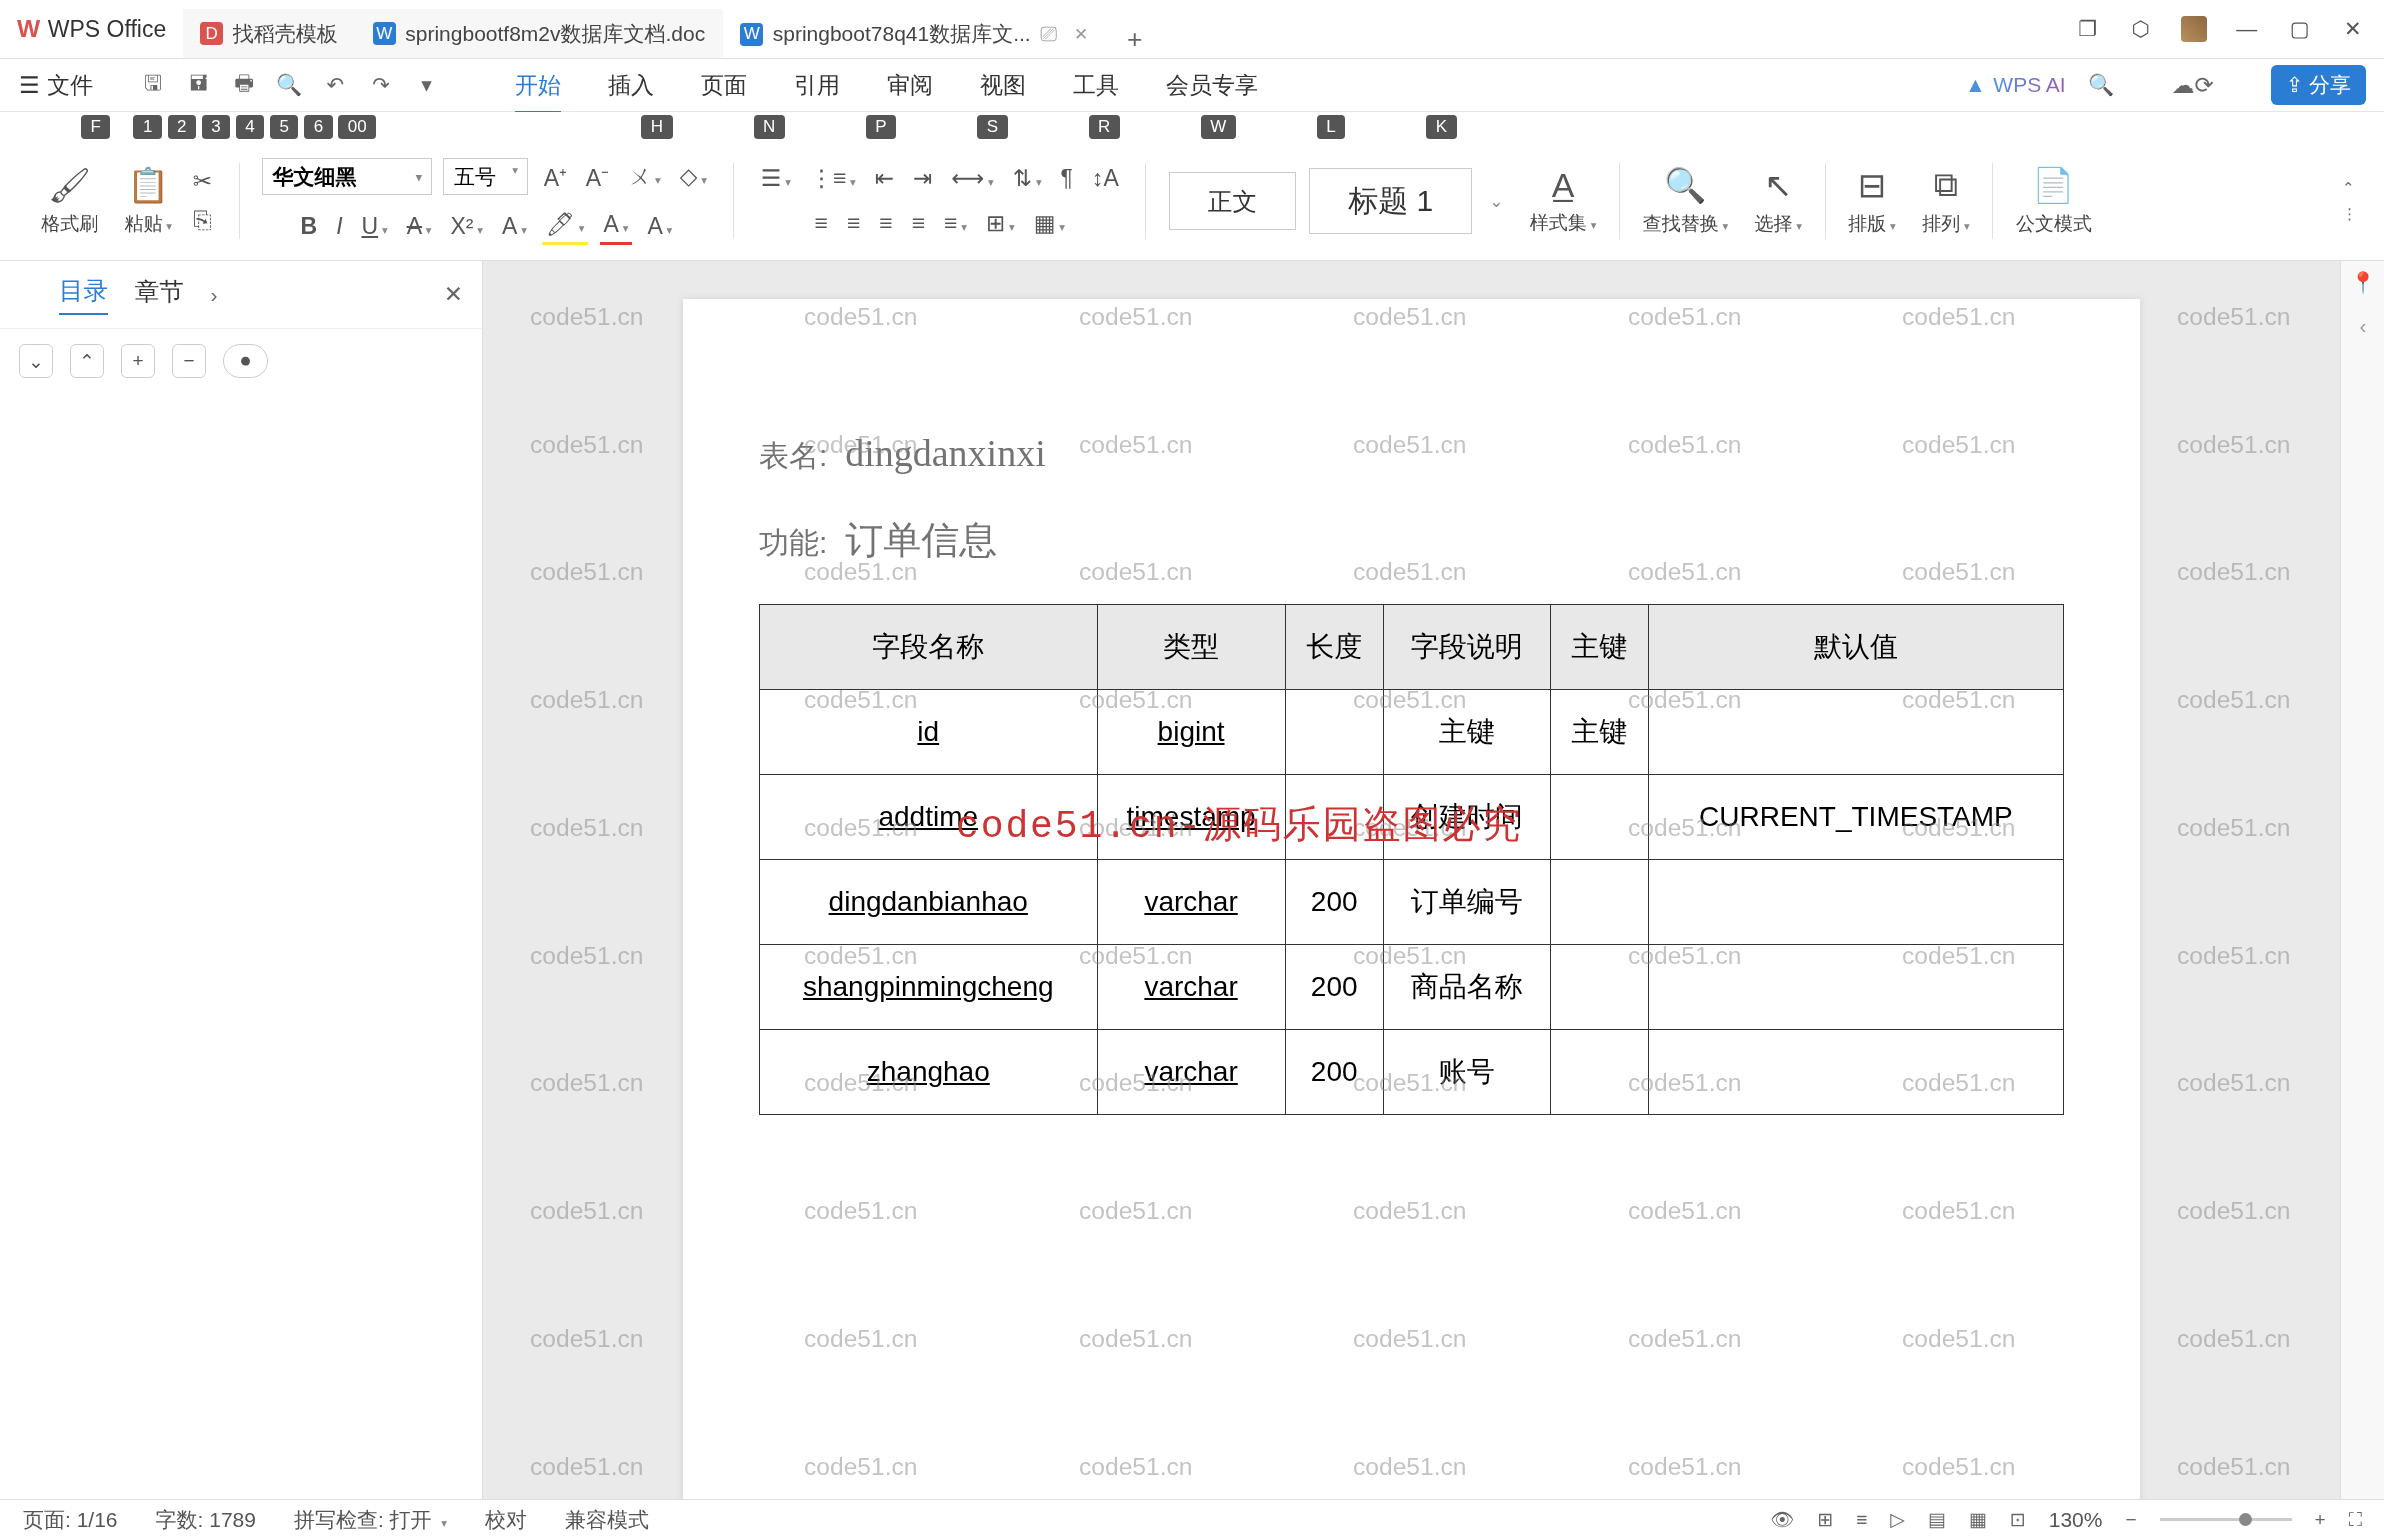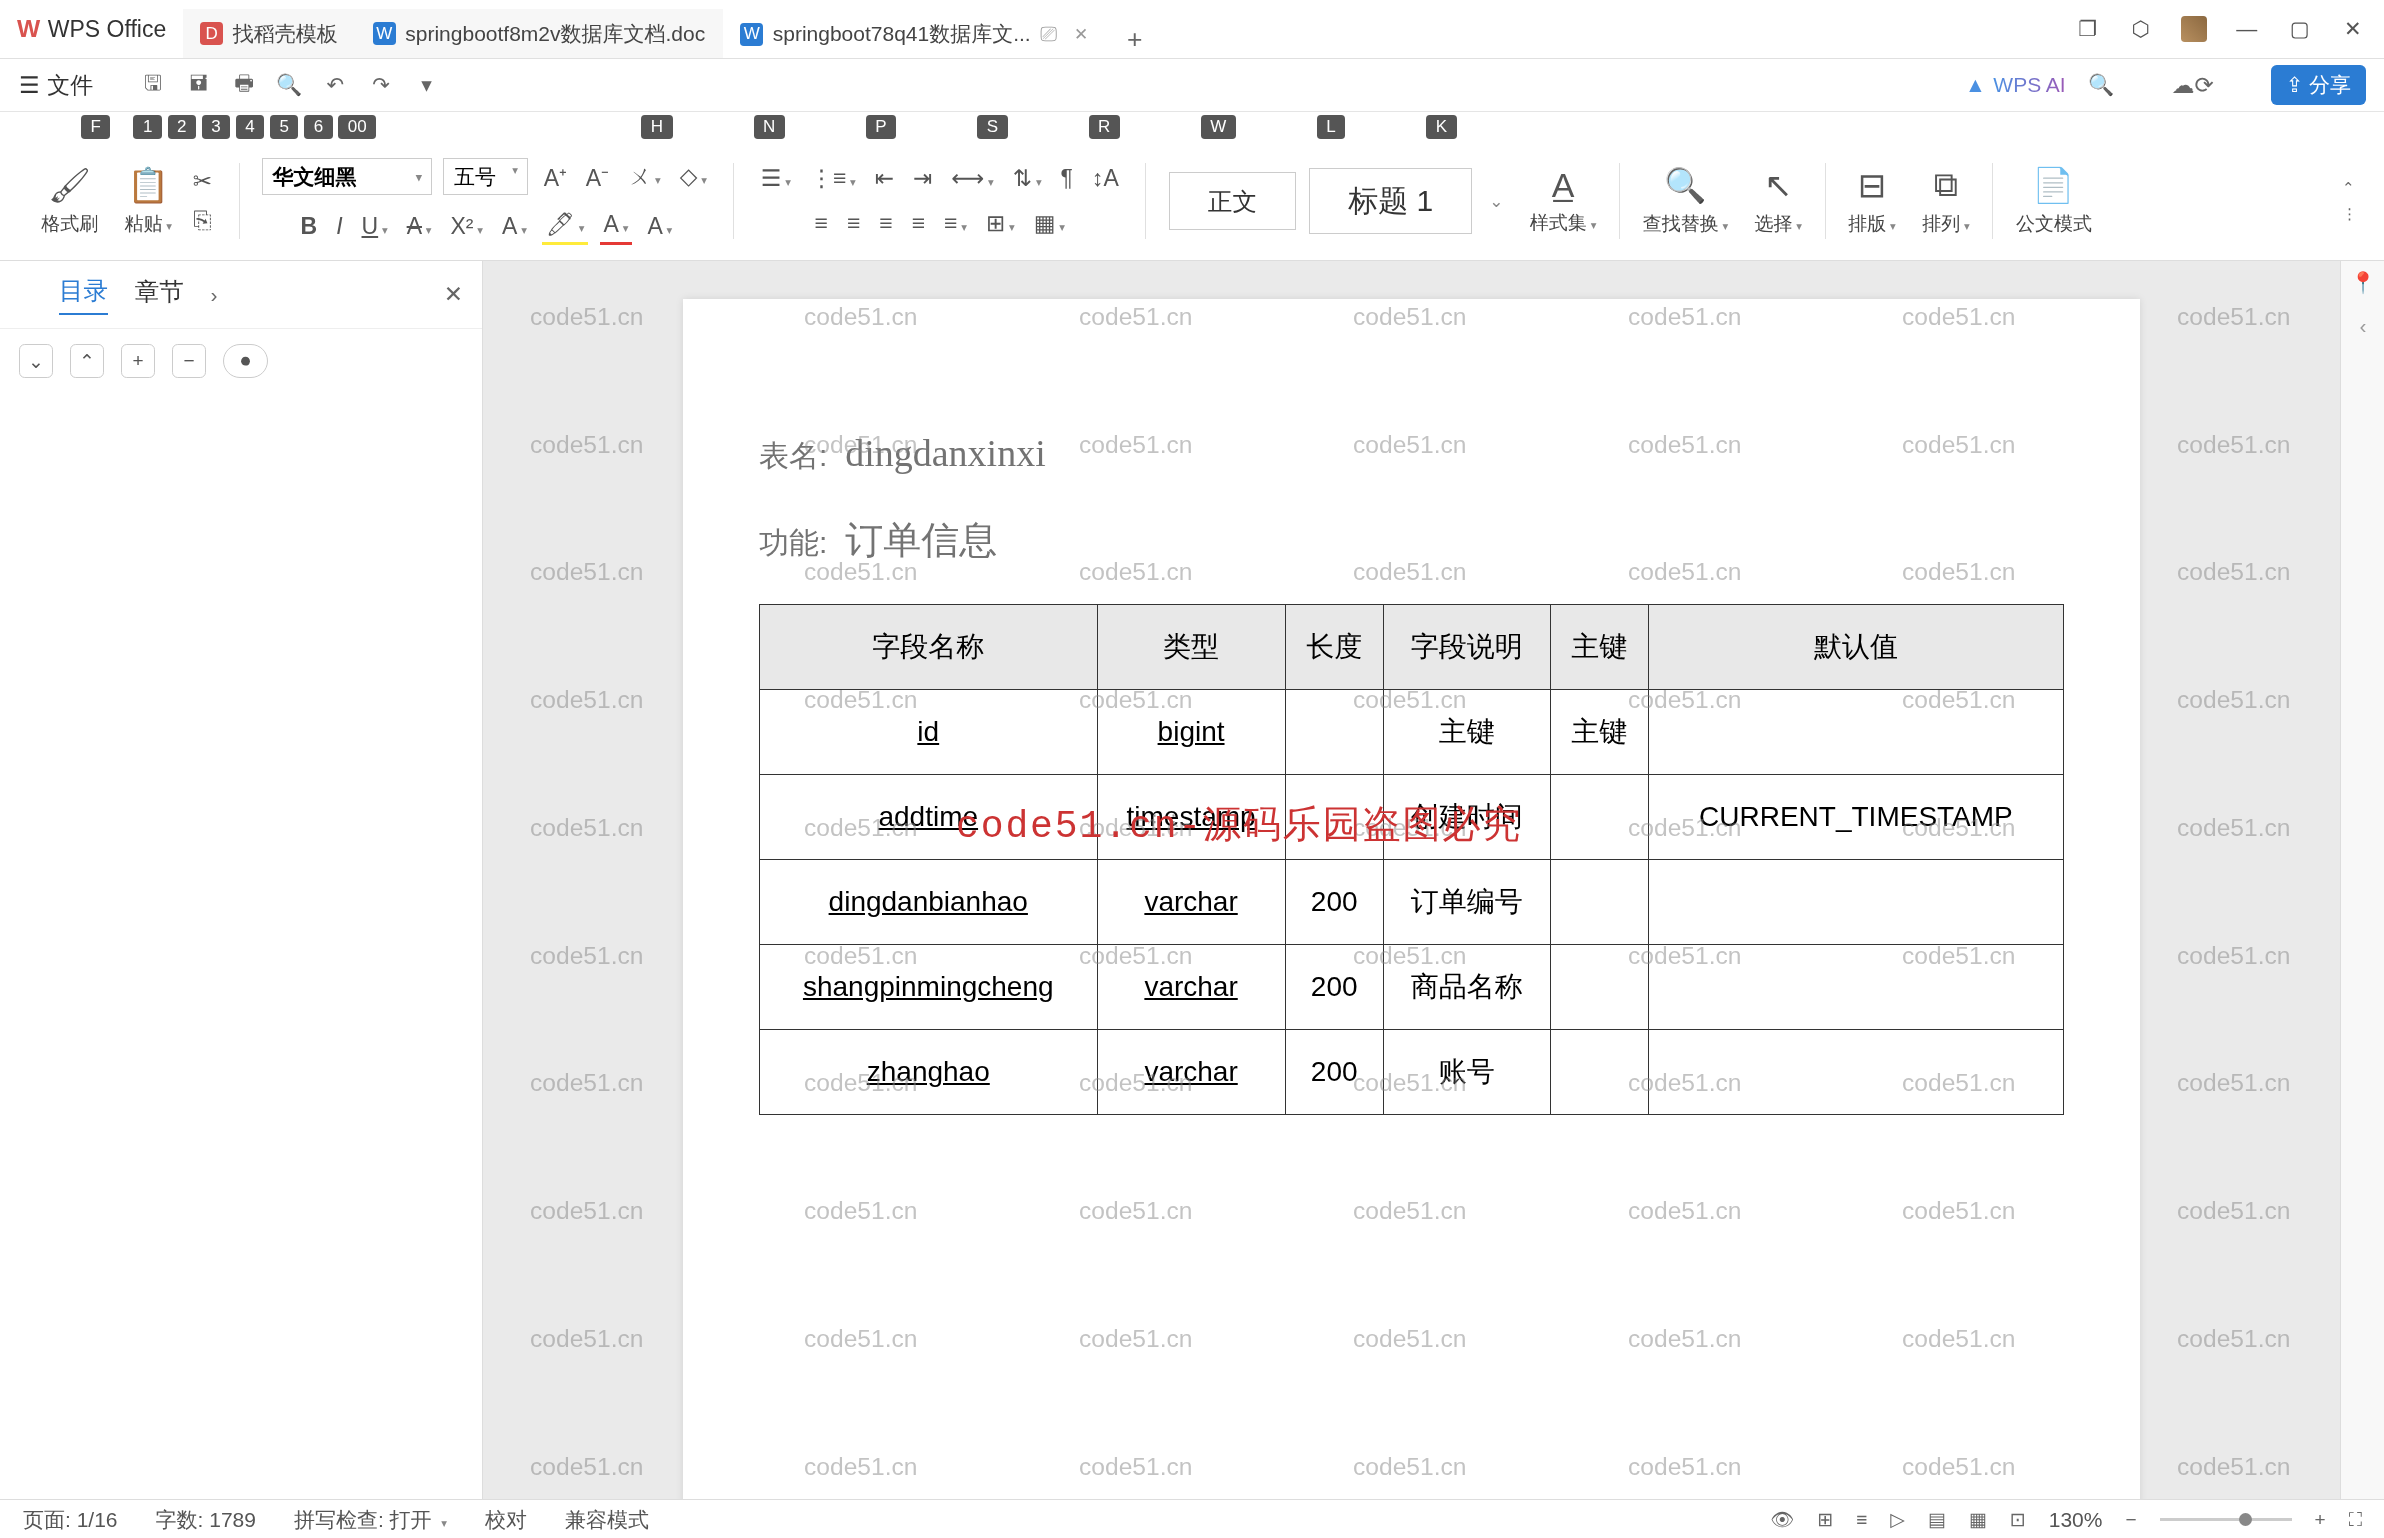--- a/index.html
+++ b/index.html
@@ -252,20 +252,30 @@
   </div>
   <div class="quick-access">
     <span class="qa-icon">🖫</span>
     <span class="qa-icon">🖬</span>
     <span class="qa-icon">🖶</span>
     <span class="qa-icon">🔍</span>
     <span class="qa-icon">↶</span>
     <span class="qa-icon">↷</span>
     <span class="qa-icon">▾</span>
   </div>
+  <div class="menu-items">
+    <span class="menu-item active">开始</span>
+    <span class="menu-item">插入</span>
+    <span class="menu-item">页面</span>
+    <span class="menu-item">引用</span>
+    <span class="menu-item">审阅</span>
+    <span class="menu-item">视图</span>
+    <span class="menu-item">工具</span>
+    <span class="menu-item">会员专享</span>
+  </div>
   <div class="wps-ai">
     <span style="color:#4a90e2">▲</span>
     <span class="wps-ai-text">WPS AI</span>
     <span style="color:#666;margin-left:15px">🔍</span>
   </div>
   <span class="cloud-icon">☁⟳</span>
   <div class="share-btn">
     <span>⇪</span>
     <span>分享</span>
   </div>

